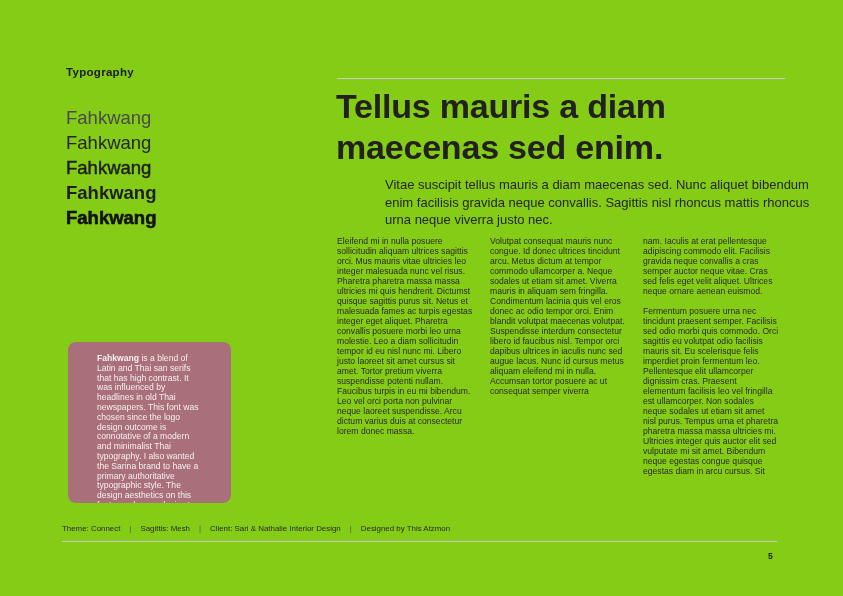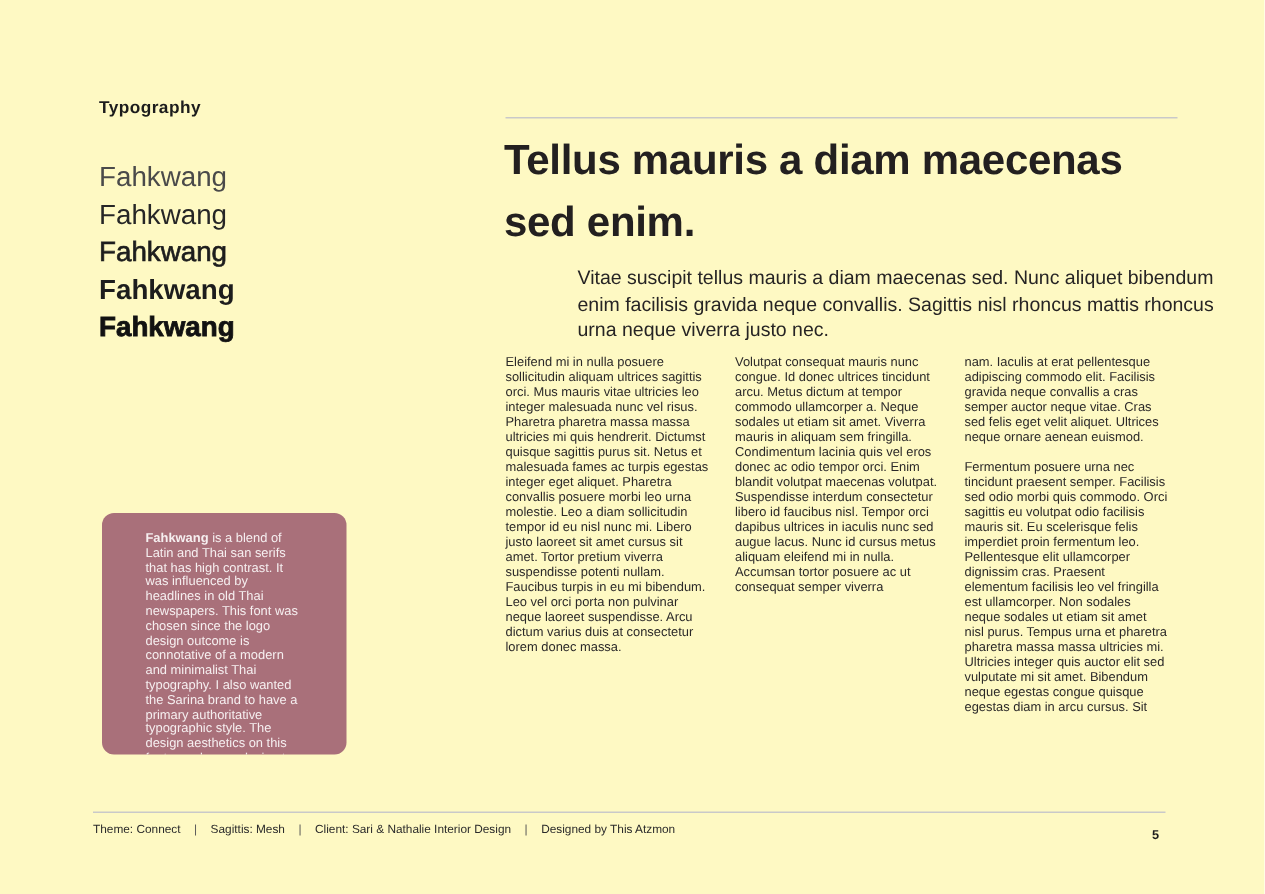--- a/index.html
+++ b/index.html
@@ -5,21 +5,21 @@
   * { margin: 0; padding: 0; box-sizing: border-box; }
   html, body { background: #ffffff; }
   body {
     font-family: "Liberation Sans", sans-serif;
     color: #232323;
   }
   .page {
     position: relative;
     width: 843px;
     height: 596px;
-    background: #fef9c3;
+    background: #84cc16;
     overflow: hidden;
   }
 
   
   .section-label {
     position: absolute;
     left: 66px; top: 66px;
     font-size: 11.5px;
     font-weight: 700;
     letter-spacing: 0.3px;
@@ -58,21 +58,21 @@
   .rule-top {
     position: absolute;
     left: 337px; top: 78px;
     width: 448px; height: 1px;
     background: var(--rule, #c9c9c9);
   }
   .heading {
     position: absolute;
     left: 336px; top: 86px;
     width: 460px;
-    font-size: 28px;
+    font-size: 34px;
     line-height: 41px;
     font-weight: 700;
     letter-spacing: -0.2px;
     color: #232020;
   }
   .intro {
     position: absolute;
     left: 337px; top: 176px;
     width: 452px;
     font-size: 13px;
@@ -95,21 +95,21 @@
 
   
   .rule-bottom {
     position: absolute;
     left: 62px; top: 541px;
     width: 715px; height: 1px;
     background: var(--rule, #c9c9c9);
   }
   .footer {
     position: absolute;
-    left: 62px; top: 548px;
+    left: 62px; top: 524px;
     display: flex;
     gap: 9px;
     font-size: 7.9px;
     color: #2a2a2a;
     white-space: nowrap;
   }
   .footer .sep { color: #555; }
   .page-number {
     position: absolute;
     left: 768px; top: 551px;

